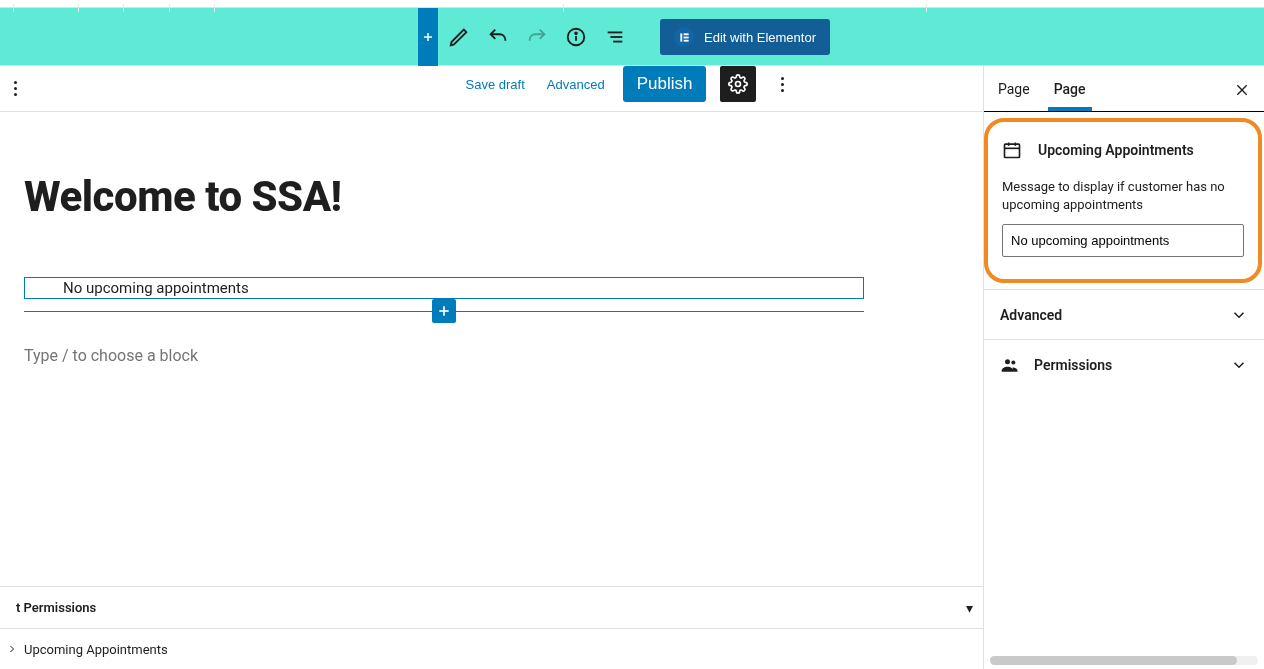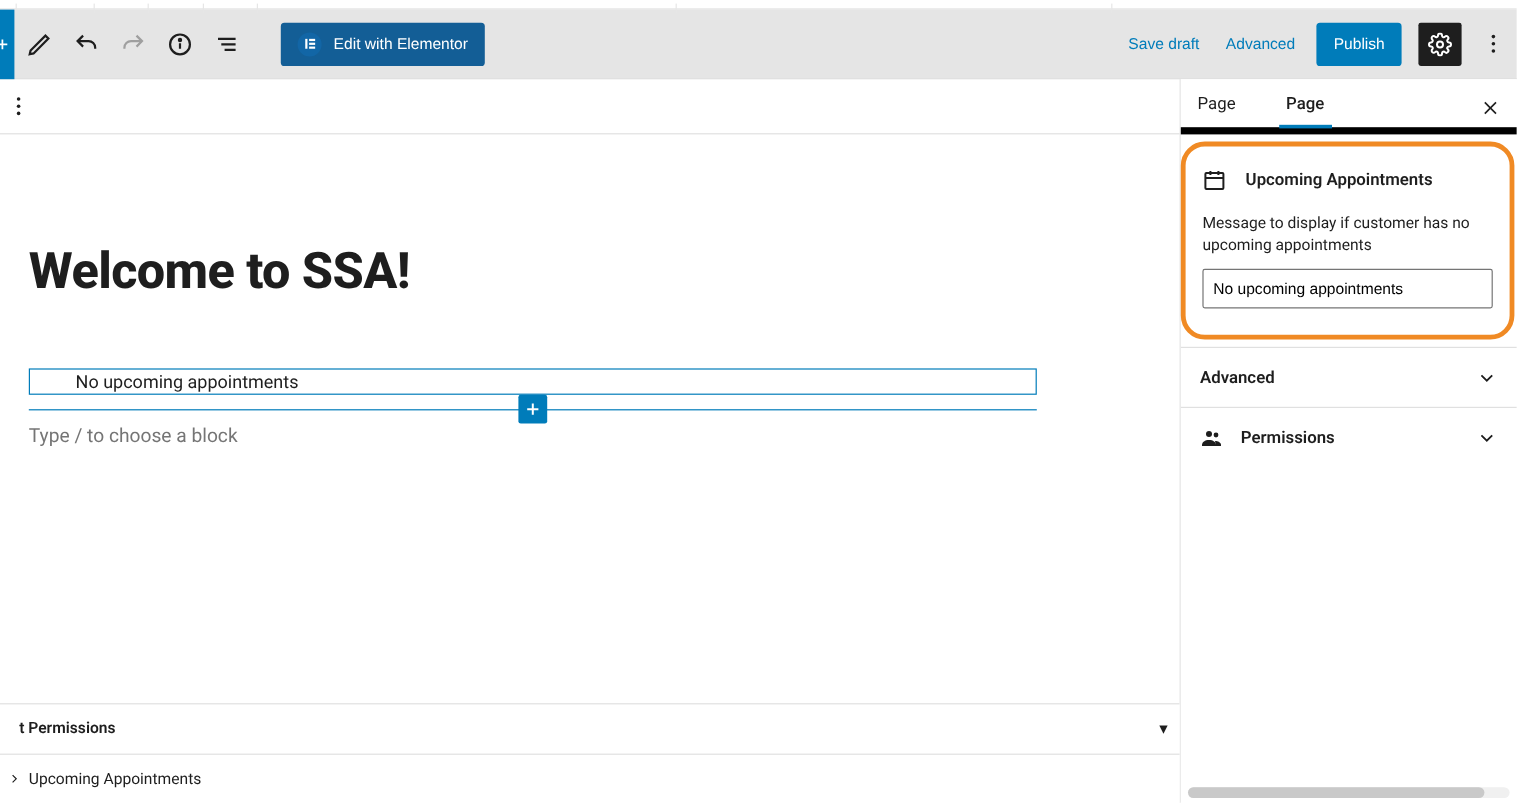--- a/index.html
+++ b/index.html
@@ -27,21 +27,22 @@
   }
 
   
   .toolbar {
     height: 58px;
     display: flex;
     align-items: center;
     justify-content: space-between;
     border-bottom: 1px solid #e0e0e0;
     padding: 0 8px 0 0;
-    background: #e5e5e5;
+    background: #5eead4;
+    flex-direction: column;
   }
   .toolbar-left {
     display: flex;
     align-items: center;
     gap: 3px;
   }
   .tool-btn {
     width: 36px;
     height: 36px;
     display: inline-flex;
@@ -101,21 +102,21 @@
     cursor: pointer;
     padding: 6px 4px;
   }
   .publish-btn {
     background: #007cba;
     color: #fff;
     border: none;
     border-radius: 3px;
     height: 36px;
     padding: 0 14px;
-    font-size: 13px;
+    font-size: 17px;
     cursor: pointer;
   }
   .settings-btn {
     width: 36px; height: 36px;
     background: #1e1e1e;
     color: #fff;
     border: none;
     cursor: pointer;
     display: inline-flex;
     align-items: center;
@@ -168,21 +169,20 @@
     flex: 1;
     padding: 60px 24px 0 24px;
     overflow: auto;
     position: relative;
   }
   .page-title {
     font-size: 42px;
     font-weight: 800;
     letter-spacing: -0.5px;
     margin-bottom: 56px;
-    margin-top: 30px;
   }
   .block-wrap { position: relative; width: 840px; }
   .selected-block {
     border: 1.5px solid #007cba;
     padding: 2px 38px;
     font-size: 15px;
     height: 22px;
     line-height: 17px;
     background: #fff;
   }
@@ -202,21 +202,21 @@
     color: #fff;
     display: flex;
     align-items: center;
     justify-content: center;
     cursor: pointer;
     border-radius: 2px;
   }
   .slash-prompt {
     color: #757575;
     font-size: 16px;
-    margin-top: 11px;
+    margin-top: 34px;
   }
 
   
   .crumb-panel {
     position: absolute;
     bottom: 0;
     left: 0;
     right: 0;
     background: #fff;
     border-top: 1px solid #e0e0e0;
@@ -245,24 +245,25 @@
   
   .sidebar {
     width: 280px;
     background: #fff;
     display: flex;
     flex-direction: column;
     position: relative;
   }
   .side-tabs {
     height: 46px;
-    border-bottom: 6px solid #000000;
-    display: flex;
+    border-bottom: 1px solid #000000;
+    display: flex;
+    align-items: center;
     padding: 0 12px;
-    gap: 38px;
+    gap: 20px;
     position: relative;
   }
   .side-tab {
     font-size: 14px;
     color: #1e1e1e;
     padding: 13px 2px;
     cursor: pointer;
     position: relative;
   }
   .side-tab.active { font-weight: 500; }

